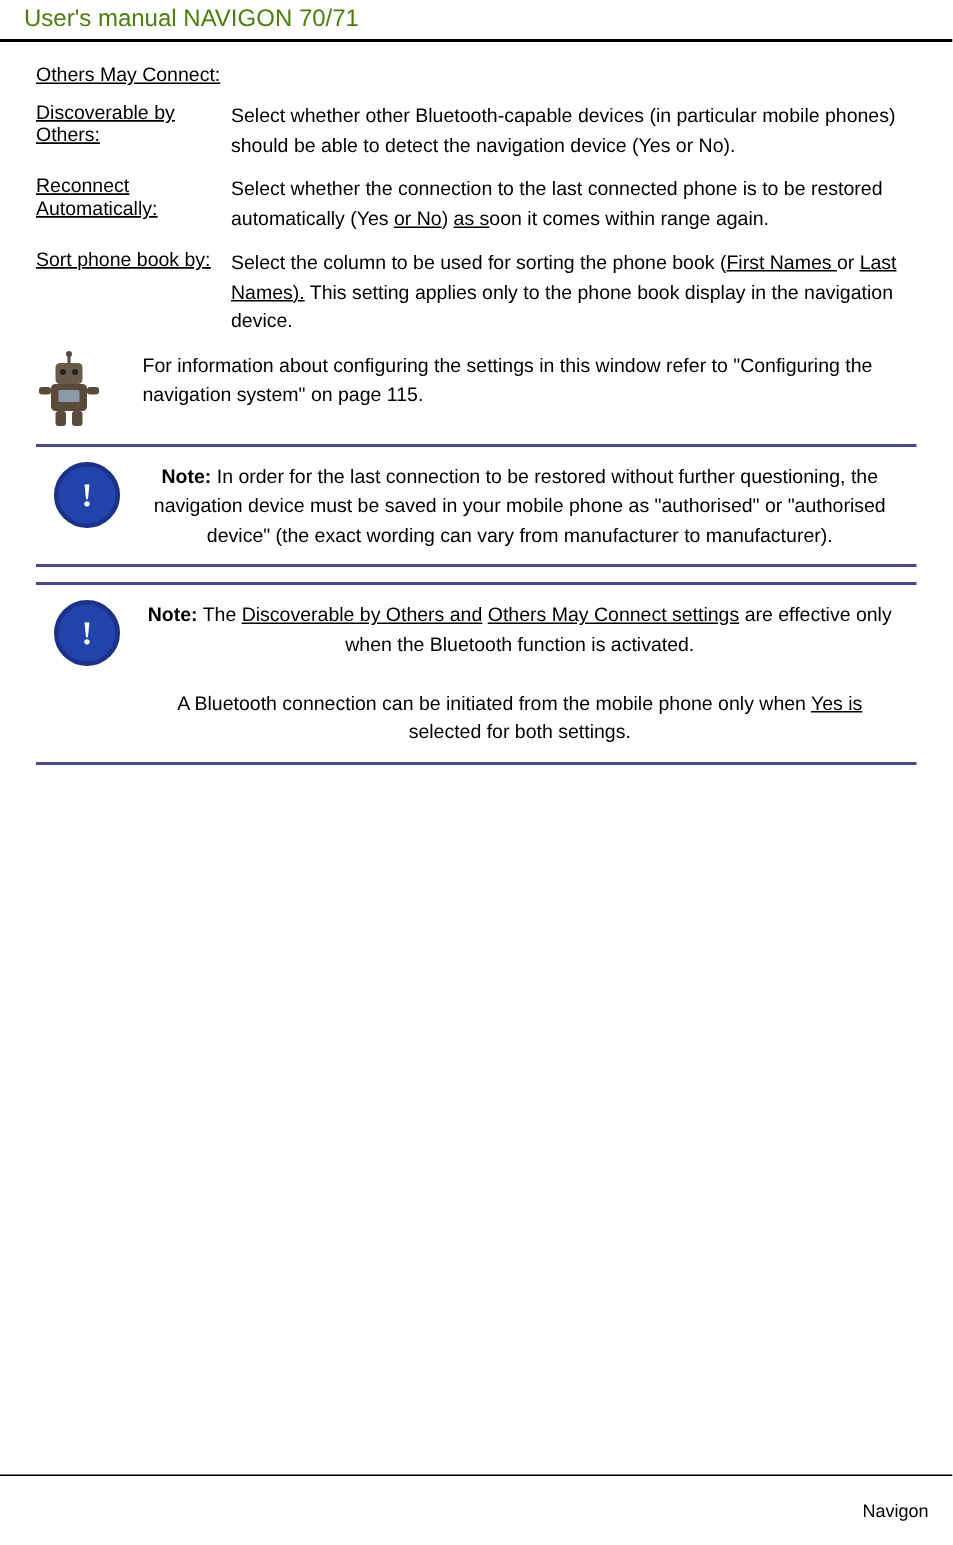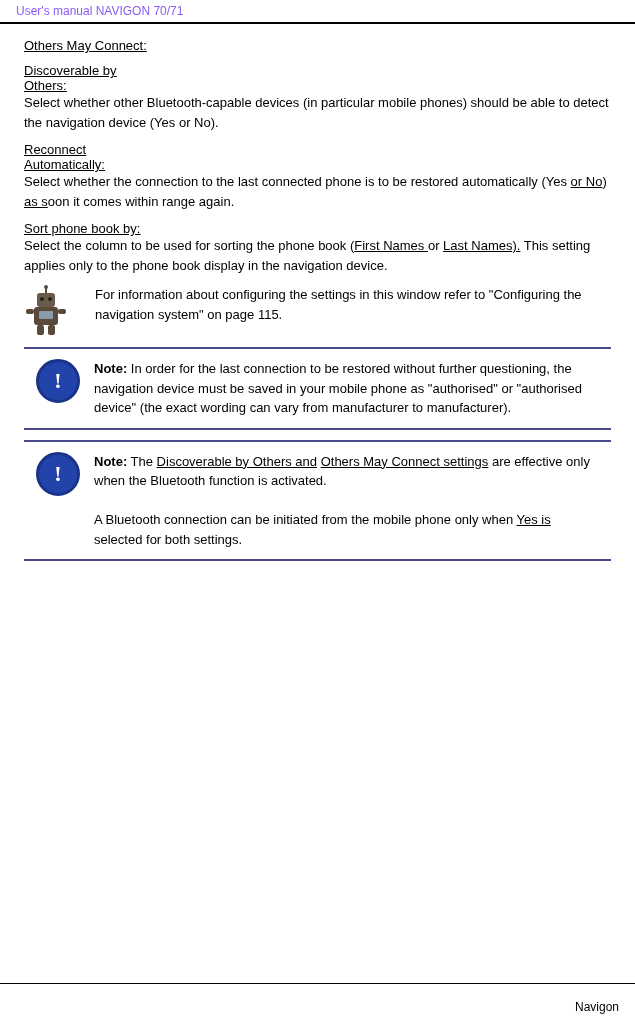--- a/index.html
+++ b/index.html
@@ -10,22 +10,22 @@
       color: #000;
       background: #fff;
       width: 635px;
       min-height: 1030px;
       position: relative;
     }
 
     .page-header {
       border-bottom: 2px solid #000;
       padding: 4px 16px;
-      font-size: 12px;
-      color: #8b5cf6;
+      font-size: 16px;
+      color: #4d7c0f;
       display: flex;
       justify-content: space-between;
     }
 
     .page-footer {
       position: absolute;
       bottom: 0;
       left: 0;
       right: 0;
       border-top: 1px solid #000;
@@ -50,20 +50,21 @@
       display: flex;
       flex-direction: row;
       gap: 14px;
       align-items: flex-start;
     }
 
     .note-content {
       flex: 1;
       font-size: 13px;
       line-height: 1.5;
+      text-align: center;
     }
 
     .note-content strong {
       font-weight: bold;
     }
 
     
     .info-circle {
       width: 44px;
       height: 44px;
@@ -99,21 +100,21 @@
     }
 
     .info-block .info-content {
       flex: 1;
       font-size: 13px;
       line-height: 1.5;
     }
 
     .section-row {
       display: flex;
-      flex-direction: column;
+      flex-direction: row;
       margin-bottom: 10px;
     }
 
     .label-col {
       min-width: 130px;
       width: 130px;
       flex-shrink: 0;
     }
 
     .label-col span {

